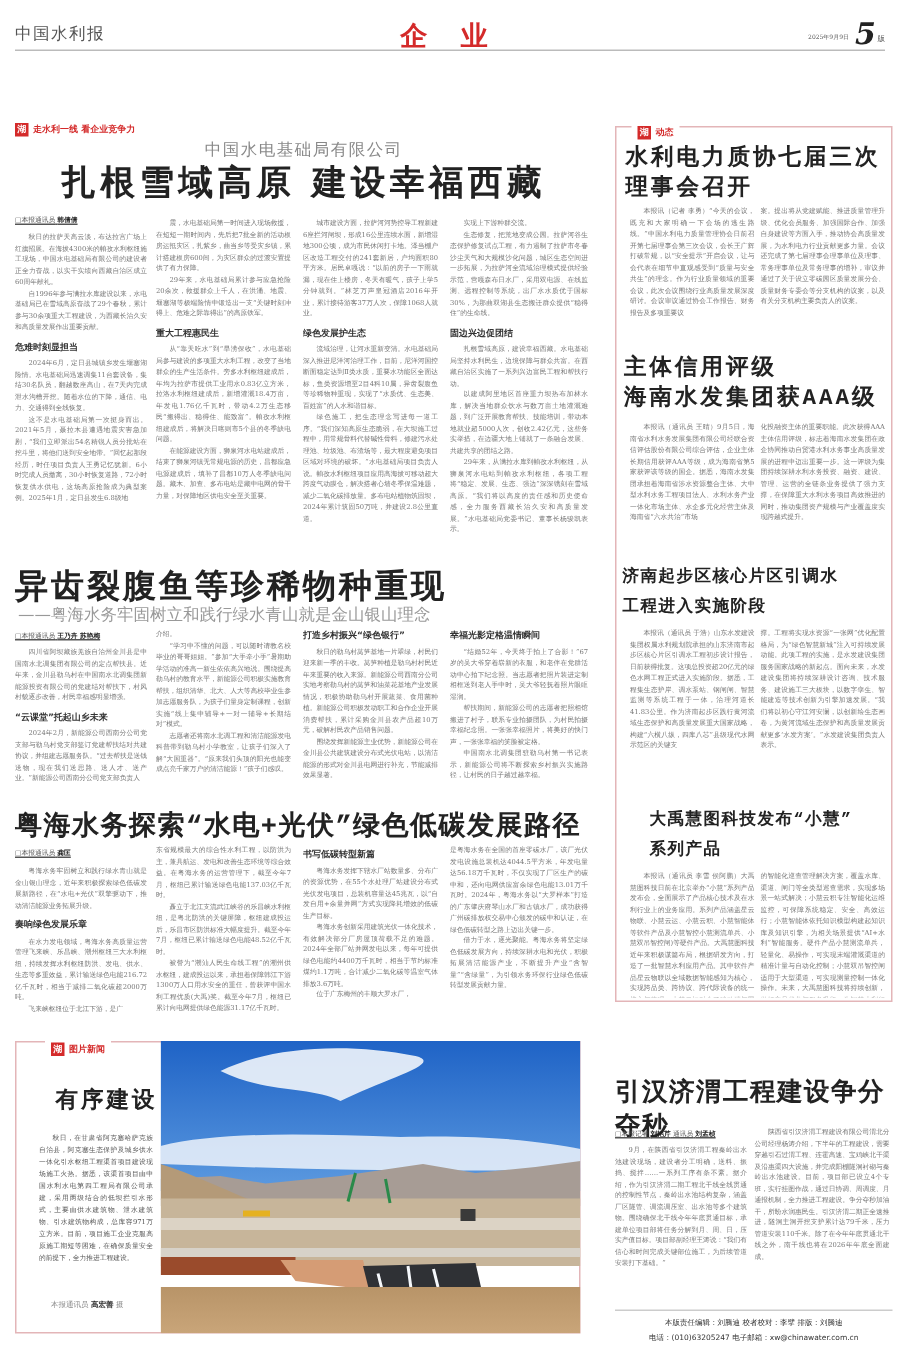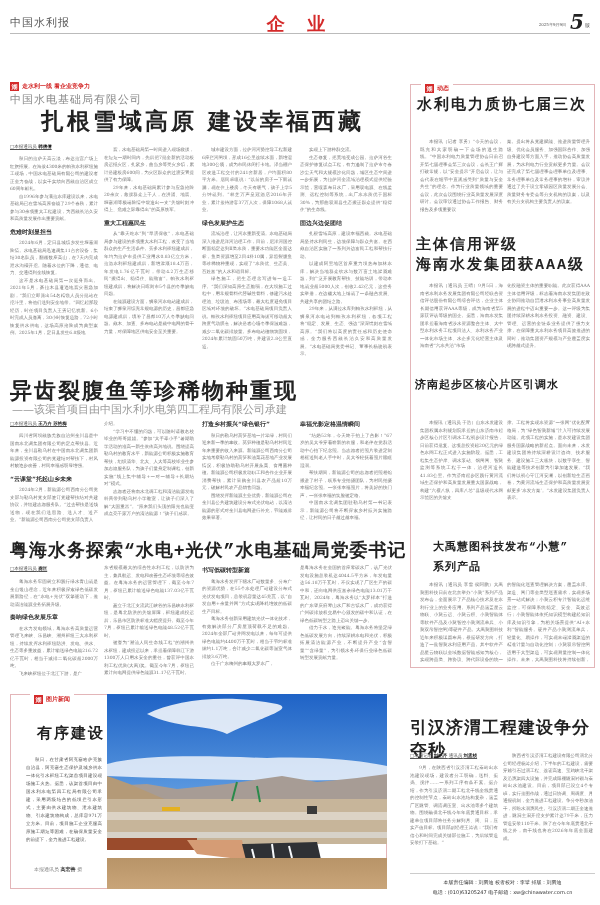--- a/index.html
+++ b/index.html
@@ -7,21 +7,21 @@
 body{font-family:"DejaVu Serif",serif;color:#333;position:relative}
 .abs{position:absolute}
 .mast{left:10px;top:12px;width:580px;height:22px;border-bottom:1px solid #bbb}
 .mast-name{position:absolute;left:0;top:3px;font-size:11px;color:#555;letter-spacing:1px}
 .mast-sec{position:absolute;left:240px;top:0;width:100px;text-align:center;font-size:18px;color:#d42a2a;font-weight:bold;letter-spacing:8px;font-family:"DejaVu Sans",sans-serif}
 .mast-date{position:absolute;right:24px;top:10px;font-size:4px;color:#555}
 .mast-no{position:absolute;right:6px;top:-2px;font-size:20px;font-weight:bold;font-style:italic;color:#222}
 .mast-ban{position:absolute;right:0;top:10px;font-size:5px;color:#555}
 .tag{display:inline-block;width:9px;height:9px;background:#d42a2a;color:#fff;font-size:6px;text-align:center;line-height:9px;font-weight:bold;vertical-align:middle}
 .tagtxt{font-size:6px;color:#d42a2a;font-weight:bold;margin-left:3px;vertical-align:middle}
-.kicker{font-size:11px;color:#888;font-family:"DejaVu Sans",sans-serif;letter-spacing:1px}
+.kicker{font-size:11px;color:#888;text-align:center;font-family:"DejaVu Sans",sans-serif;letter-spacing:1px}
 .h1{font-family:"DejaVu Sans",sans-serif;font-weight:bold;color:#222;letter-spacing:3px}
 .hser{font-family:Liberation Mono, monospace;font-weight:bold;color:#222;letter-spacing:2px}
 .sub{font-size:13px;color:#999;font-family:"DejaVu Sans",sans-serif}
 .byline{font-size:4.5px;color:#555;text-decoration:underline}
 .byline b{color:#222}
 .col{position:absolute;font-size:4.5px;line-height:7.5px;color:#777;text-align:justify;overflow:hidden}
 .col p{text-indent:9px}
 .subhead{font-family:"DejaVu Sans",sans-serif;font-weight:bold;font-size:6px;color:#333;margin:5px 0 4px}
 .rbox{position:absolute;border:1px solid #e3b5b8}
 .photo{position:absolute;overflow:hidden}
@@ -69,21 +69,21 @@
 <div class="col" style="left:300px;top:146px;width:92px;height:224px">
   <p>实现上下游种群交流。</p>
     <p>生态修复，把荒地变成公园。拉萨河谷生态保护修复试点工程，有力遏制了拉萨市冬春沙尘天气和大规模沙化问题，城区生态空间进一步拓展，为拉萨河全流域治理模式提供经验示范，营嘎森布日水厂，采用双电源、在线监测、远程控制等系统，出厂水水质优于国标30%，为那曲双湖县生态搬迁群众提供“稳得住”的生命线。</p>
   <div class="subhead">固边兴边促团结</div>
   <p>扎根雪域高原，建设幸福西藏。水电基础局坚持水利民生，边境保障与群众共富。在西藏自治区实施了一系列兴边富民工程和帮扶行动。</p>
     <p>以建成阿里地区首座重力坝热布加林水库，解决当地群众饮水与数万亩土地灌溉难题，到广泛开展教育帮扶、技能培训，带动本地就业超5000人次，创收2.42亿元，这些务实举措，在边疆大地上铺就了一条融合发展、共建共享的团结之路。</p>
     <p>29年来，从满拉水库到帕孜水利枢纽，从狮泉河水电站到帕孜水利枢纽，各项工程将“稳定、发展、生态、强边”深深镌刻在雪域高原。“我们将以高度的责任感和历史使命感，全力服务西藏长治久安和高质量发展。”水电基础局党委书记、董事长杨骏凯表示。</p>
 </div>
 
 <div class="abs hser" style="left:10px;top:376px;font-size:22px">异齿裂腹鱼等珍稀物种重现</div>
-<div class="abs sub" style="left:12px;top:402px;font-size:11px">——该渠首项目由中国水利水电第四工程局有限公司承建</div>
+<div class="abs sub" style="left:12px;top:402px;font-size:11px">——粤海水务牢固树立和践行绿水青山就是金山银山理念</div>
 <div class="abs byline" style="left:10px;top:421px"><span>□本报通讯员</span> <b>王乃卉  苏艳梅</b></div>
 <div class="col" style="left:10px;top:432px;width:88px;height:100px">
   <p>四川省阿坝藏族羌族自治州金川县是中国南水北调集团有限公司的定点帮扶县。近年来，金川县勒乌村在中国南水北调集团新能源投资有限公司的党建结对帮扶下，村风村貌逐步改善，村民幸福感明显增强。</p>
   <div class="subhead">“云课堂”托起山乡未来</div>
   <p>2024年2月，新能源公司西南分公司党支部与勒乌村党支部签订党建帮扶结对共建协议，并组建志愿服务队。“过去帮扶是送钱送物，现在我们送思路、送人才、送产业。”新能源公司西南分公司党支部负责人</p>
 </div>
 <div class="col" style="left:104px;top:420px;width:90px;height:112px">
   <p style="text-indent:0">介绍。</p>
     <p>“学习中不懂的问题，可以随时请教名校毕业的哥哥姐姐。”参加“大手牵小手”暑期助学活动的准高一新生依依高兴地说。围绕提高勒乌村的教育水平，新能源公司积极实施教育帮扶，组织清华、北大、人大等高校毕业生参加志愿服务队，为孩子们量身定制课程，创新实施“线上集中辅导+一对一辅导+长期结对”模式。</p>
     <p>志愿者还将南水北调工程和清洁能源发电科普带到勒乌村小学教室，让孩子们深入了解“大国重器”。“原来我们头顶的阳光也能变成点亮千家万户的清洁能源！”孩子们感叹。</p>
@@ -93,21 +93,21 @@
   <p>秋日的勒乌村莴笋基地一片翠绿，村民们迎来新一季的丰收。莴笋种植是勒乌村村民近年来重要的收入来源。新能源公司西南分公司实地考察勒乌村的莴笋和油菜花基地产业发展情况，积极协助勒乌村开展蔬菜、食用菌种植。新能源公司积极发动职工和合作企业开展消费帮扶，累计采购金川县农产品超10万元，破解村民农产品销售问题。</p>
     <p>围绕发挥新能源主业优势，新能源公司在金川县公共建筑建设分布式光伏电站，以清洁能源的形式对金川县电网进行补充，节能减排效果显著。</p>
 </div>
 <div class="col" style="left:300px;top:420px;width:92px;height:112px">
   <div class="subhead" style="margin-top:0">幸福光影定格温情瞬间</div>
   <p>“结婚52年，今天终于拍上了合影！”67岁的吴大爷穿着崭新的衣服，和老伴在党群活动中心拍下纪念照。当志愿者把照片装进定制相框送到老人手中时，吴大爷轻抚着照片眼眶湿润。</p>
     <p>帮扶期间，新能源公司的志愿者把照相馆搬进了村子，联系专业拍摄团队，为村民拍摄幸福纪念照。一张张幸福照片，将美好的快门声，一张张幸福的笑脸被定格。</p>
     <p>中国南水北调集团驻勒乌村第一书记表示，新能源公司将不断探索乡村振兴实施路径，让村民的日子越过越幸福。</p>
 </div>
 
-<div class="abs hser" style="left:10px;top:538px;font-size:18px;letter-spacing:1px">粤海水务探索“水电+光伏”水电基础局党委书记</div>
+<div class="abs hser" style="left:10px;top:538px;font-size:18px;letter-spacing:1px">粤海水务探索“水电+光伏”绿色低碳发展路径</div>
 <div class="abs byline" style="left:10px;top:566px"><span>□本报通讯员</span> <b>龚匡</b></div>
 <div class="col" style="left:10px;top:578px;width:88px;height:102px">
   <p>粤海水务牢固树立和践行绿水青山就是金山银山理念，近年来积极探索绿色低碳发展新路径，在“水电+光伏”双擎驱动下，推动清洁能源业务拓展升级。</p>
   <div class="subhead">奏响绿色发展乐章</div>
   <p>在水力发电领域，粤海水务高质量运营管理飞来峡、乐昌峡、潮州枢纽三大水利枢纽，持续发挥水利枢纽防洪、发电、供水、生态等多重效益，累计输送绿色电能216.72亿千瓦时，相当于减排二氧化碳超2000万吨。</p>
     <p>飞来峡枢纽位于北江下游，是广</p>
 </div>
 <div class="col" style="left:104px;top:564px;width:90px;height:116px">
   <p style="text-indent:0">东省规模最大的综合性水利工程，以防洪为主，兼具航运、发电和改善生态环境等综合效益。在粤海水务的运营管理下，截至今年7月，枢纽已累计输送绿色电能137.03亿千瓦时。</p>
     <p>矗立于北江支流武江峡谷的乐昌峡水利枢纽，是粤北防洪的关键屏障，枢纽建成投运后，乐昌市区防洪标准大幅度提升。截至今年7月，枢纽已累计输送绿色电能48.52亿千瓦时。</p>
@@ -167,20 +167,21 @@
   </svg>
 </div>
 
 <div class="rbox" style="left:410px;top:84px;width:185px;height:584px"></div>
 <div class="abs" style="left:421px;top:78px;background:#fff;padding:0 4px">
   <span class="tag">湖</span><span class="tagtxt">动态</span>
 </div>
 
 <div class="abs hser" style="left:417px;top:96px;font-size:15px;line-height:20px">
   <div>水利电力质协七届三次</div>
+    <div>理事会召开</div>
 </div>
 <div class="col" style="left:420px;top:138px;width:83px;height:84px">
     <p>本报讯（记者 李勇）“今天的会议，既充和大家明确一下会场的逃生路线。”中国水利电力质量管理协会日前召开第七届理事会第三次会议，会长王广辉打破常规，以“安全提示”开启会议，让与会代表在细节中直观感受到“质量与安全共生”的理念。作为行业质量领域的重要会议，此次会议围绕行业高质量发展深度研讨。会议审议通过协会工作报告、财务报告及多项重要议</p>
   </div>
 <div class="col" style="left:507px;top:138px;width:83px;height:84px">
     <p style="text-indent:0">案。提出将从党建赋能、推进质量管理升级、优化会员服务、加强国际合作、加强自身建设等方面入手，推动协会高质量发展，为水利电力行业贡献更多力量。会议还完成了第七届理事会理事单位及理事、常务理事单位及常务理事的增补，审议并通过了关于设立零碳园区质量发展分会、质量财务专委会等分支机构的议案，以及有关分支机构主要负责人的议案。</p>
   </div>
 
 <div class="abs hser" style="left:416px;top:236px;font-size:15px;line-height:20px">
   <div>主体信用评级</div>
@@ -188,20 +189,21 @@
 </div>
 <div class="col" style="left:420px;top:282px;width:83px;height:78px">
     <p>本报讯（通讯员 王晴）9月5日，海南省水利水务发展集团有限公司经联合资信评估股份有限公司综合评估，企业主体长期信用获评AAA等级，成为海南省第5家获评该等级的国企。据悉，海南水发集团承担着海南省涉水资源整合主体、大中型水利水务工程项目法人、水利水务产业一体化市场主体、水企多元化经营主体及海南省“六水共治”市场</p>
   </div>
 <div class="col" style="left:507px;top:282px;width:83px;height:78px">
     <p style="text-indent:0">化投融资主体的重要职能。此次获得AAA主体信用评级，标志着海南水发集团在政企协同推动自贸港水利水务事业高质量发展的进程中迈出重要一步。这一评级为集团持续深耕水利水务投资、融资、建设、管理、运营的全链条业务提供了强力支撑，在保障重大水利水务项目高效推进的同时，推动集团资产规模与产业覆盖度实现跨越式提升。</p>
   </div>
 
 <div class="abs hser" style="left:415px;top:375px;font-size:11px;line-height:20px;letter-spacing:1px">
   <div>济南起步区核心片区引调水</div>
+    <div>工程进入实施阶段</div>
 </div>
 <div class="col" style="left:420px;top:419px;width:83px;height:96px">
     <p>本报讯（通讯员 于浩）山东水发建设集团权属水利规划院承担的山东济南市起步区核心片区引调水工程初步设计报告，日前获得批复。这项总投资超20亿元的绿色水网工程正式进入实施阶段。据悉，工程集生态护岸、调水泵站、钢闸闸、智慧监测等系统工程于一体，治理河道长41.83公里。作为济南起步区践行黄河流域生态保护和高质量发展重大国家战略，构建“六横八纵，四库八芯”县级现代水网示范区的关键支</p>
   </div>
 <div class="col" style="left:507px;top:419px;width:83px;height:96px">
     <p style="text-indent:0">撑。工程将实现水资源“一张网”优化配置格局，为“绿色智慧新城”注入可持续发展动能。此项工程的实施，是水发建设集团服务国家战略的新起点。面向未来，水发建设集团将持续深耕设计咨询、技术服务、建设施工三大板块，以数字孪生、智能建造等技术创新为引擎加速发展。“我们将以初心守江河安澜，以创新绘生态画卷，为黄河流域生态保护和高质量发展贡献更多‘水发方案’。”水发建设集团负责人表示。</p>
   </div>
 
 <div class="abs hser" style="left:433px;top:537px;font-size:11px;line-height:20px;letter-spacing:1px">
   <div>大禹慧图科技发布“小慧”</div>

